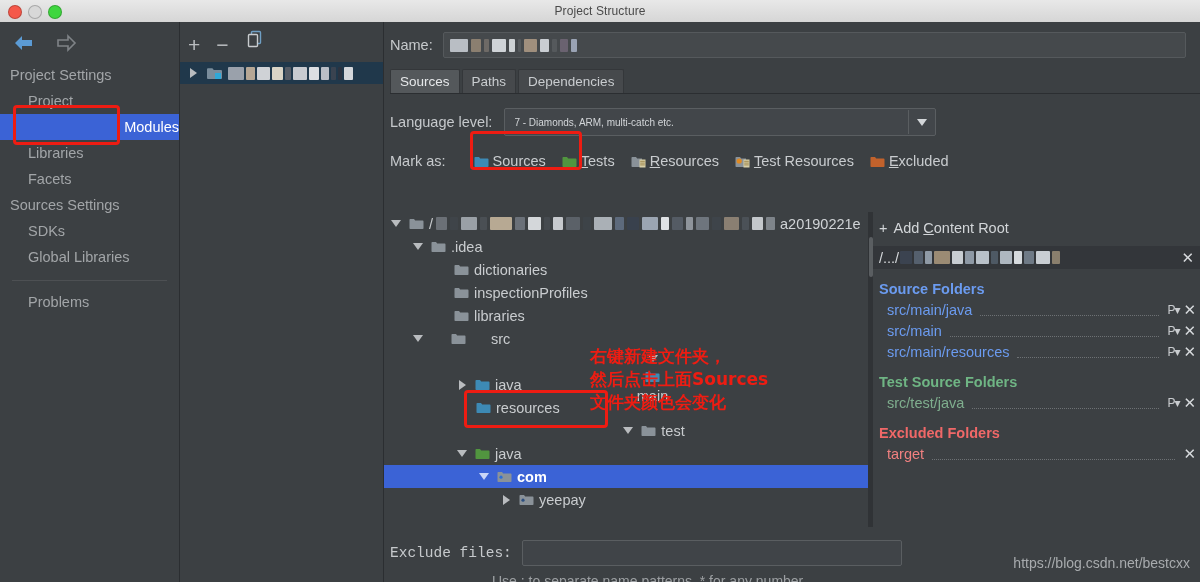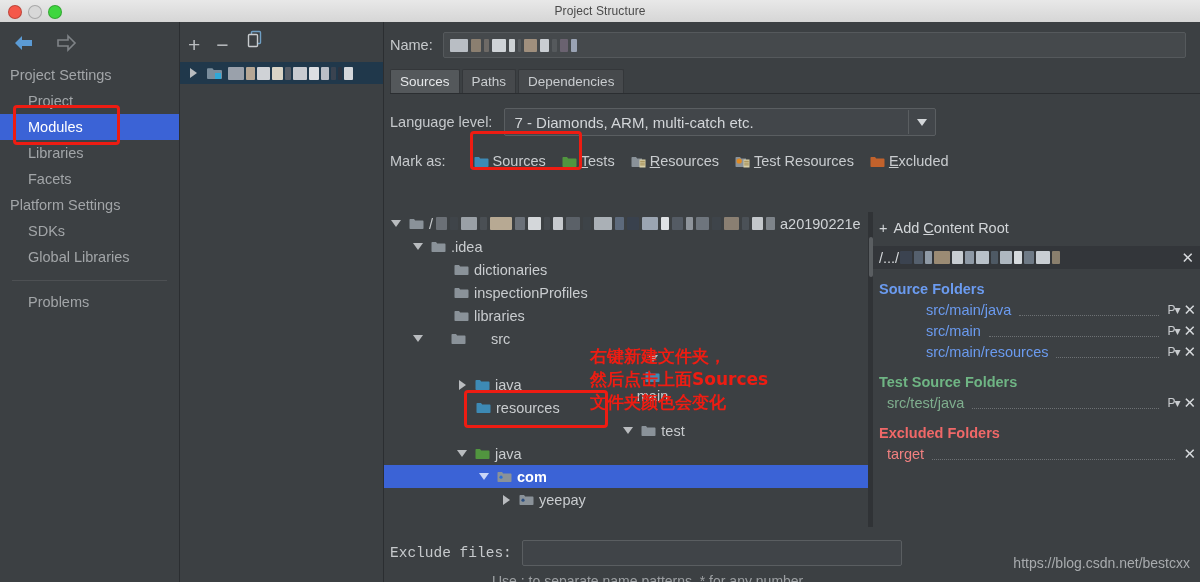--- a/index.html
+++ b/index.html
@@ -38,21 +38,21 @@
   .navarrows{display:flex;gap:18px;padding:10px 0 0 12px;}
   .arrow{width:24px;height:22px;position:relative;}
   .arrow svg{display:block;}
   .sb-group{
     font-size:14.5px;color:#a2a5a8;padding:5px 0 5px 10px;
   }
   .sb-item{
     font-size:14.5px;color:#a2a5a8;padding:4px 0 4px 28px;line-height:18px;
   }
   .sb-item.selected{
-    background:#3b63d6;color:#ffffff;
+    background:#3b63d6;color:#ffffff;text-align:right;
   }
   .sb-sep{height:1px;background:#4d5053;margin:10px 12px 8px 12px;}
   .redbox{
     position:absolute;border:3px solid #ee1c12;border-radius:4px;pointer-events:none;
   }
 
   
   .modcol{
     position:absolute;left:180px;top:0;width:203px;height:560px;
     background:#3c4043;border-right:1px solid #2b2e31;
@@ -82,21 +82,21 @@
     font-size:13.5px;color:#c9cccf;padding:4px 9px 4px 9px;
     background:#46494c;border:1px solid #34373a;border-bottom:none;margin-right:2px;border-radius:2px 2px 0 0;
   }
   .tab.active{background:#54585b;color:#e6e8ea;}
 
   .langrow{display:flex;align-items:center;gap:12px;padding:14px 0 0 6px;}
   .combo{
     width:430px;height:26px;background:#42464a;border:1px solid #5a5e61;border-radius:2px;
     display:flex;align-items:center;justify-content:space-between;
   }
-  .combo .val{font-size:15px;color:#d3d6d9;padding-left:9px;}
+  .combo .val{font-size:10px;color:#d3d6d9;padding-left:9px;}
   .combo .arrowbtn{
     width:26px;height:24px;border-left:1px solid #5a5e61;display:flex;align-items:center;justify-content:center;
   }
 
   .markrow{display:flex;align-items:center;gap:8px;padding:15px 0 0 6px;position:relative;}
   .markitem{display:flex;align-items:center;gap:4px;font-size:14.5px;color:#c9cccf;padding:2px 4px;}
   .markitem u{text-decoration:underline;}
   .fold{width:15px;height:12px;position:relative;display:inline-block;}
 
   
@@ -119,21 +119,21 @@
     padding:0 6px 0 6px;justify-content:space-between;
   }
   .secthead{font-weight:bold;font-size:14.5px;padding:12px 0 2px 6px;}
   .sechead-src{color:#6b9bf0;}
   .sechead-test{color:#6fb584;}
   .sechead-exc{color:#f06868;}
   .folder-line{
     display:flex;align-items:center;height:21px;padding-left:14px;padding-right:4px;gap:4px;
   }
   .fl-name{font-size:14.5px;white-space:nowrap;}
-  .fl-name.src{color:#6b9bf0;margin-left:39px;}
+  .fl-name.src{color:#6b9bf0;}
   .fl-name.test{color:#7fae8e;}
   .fl-name.exc{color:#f08080;}
   .dotfill{flex:1;border-bottom:1px dotted #6d7174;margin:0 4px;height:12px;}
   .xbtn{color:#d7dadd;font-size:15px;line-height:15px;}
   .pbtn{color:#c9cccf;font-size:12px;letter-spacing:-1px;}
 
   
   .excrow{position:absolute;left:0;top:518px;display:flex;align-items:center;gap:10px;padding-left:6px;font-family:Liberation Mono, monospace;}
   .excfield{width:378px;height:24px;background:#404448;border:1px solid #5a5e61;border-radius:2px;}
   .hint{position:absolute;left:108px;top:551px;font-size:14px;color:#9da0a3;white-space:nowrap;}
@@ -174,21 +174,21 @@
         </div>
       </div>
 
       <div style="margin-top:8px;">
         <div class="sb-group">Project Settings</div>
         <div class="sb-item">Project</div>
         <div class="sb-item selected">Modules</div>
         <div class="sb-item">Libraries</div>
         <div class="sb-item">Facets</div>
 
-        <div class="sb-group">Platform Settings</div>
+        <div class="sb-group">Sources Settings</div>
         <div class="sb-item">SDKs</div>
         <div class="sb-item">Global Libraries</div>
 
         <div class="sb-sep"></div>
         <div class="sb-item">Problems</div>
       </div>
 
       <div class="redbox" style="left:13px;top:83px;width:101px;height:34px;"></div>
     </div>
 

